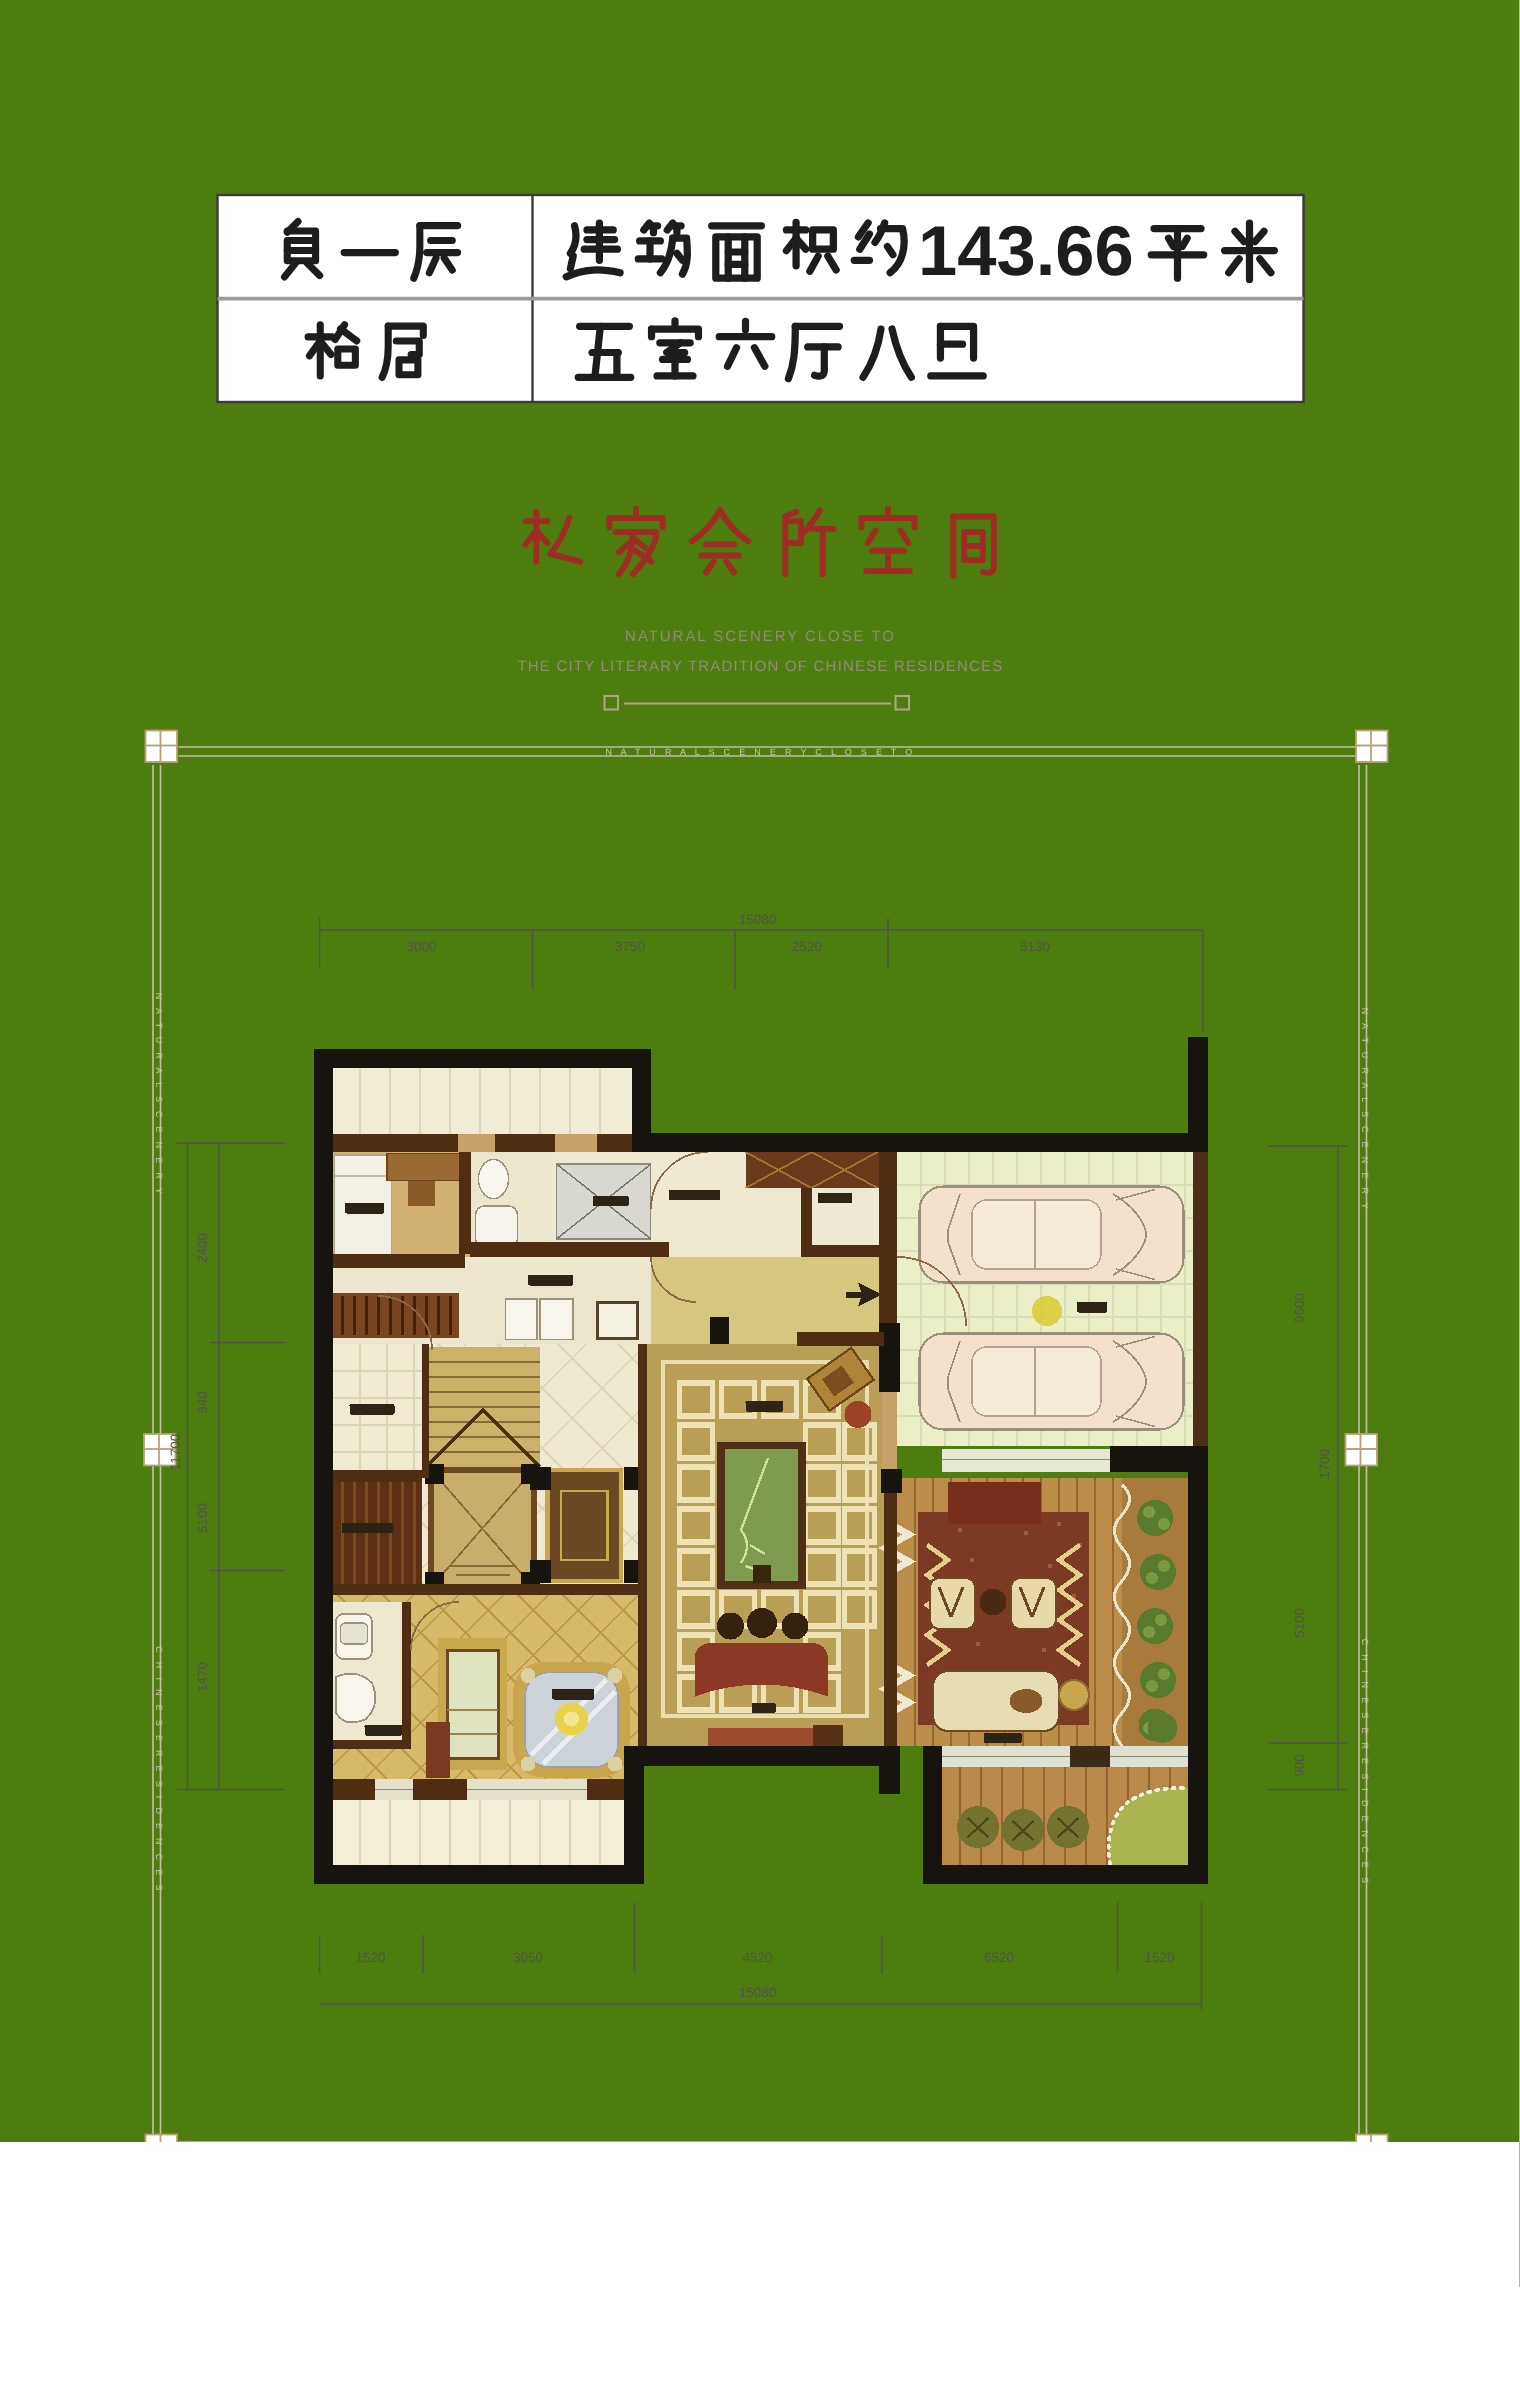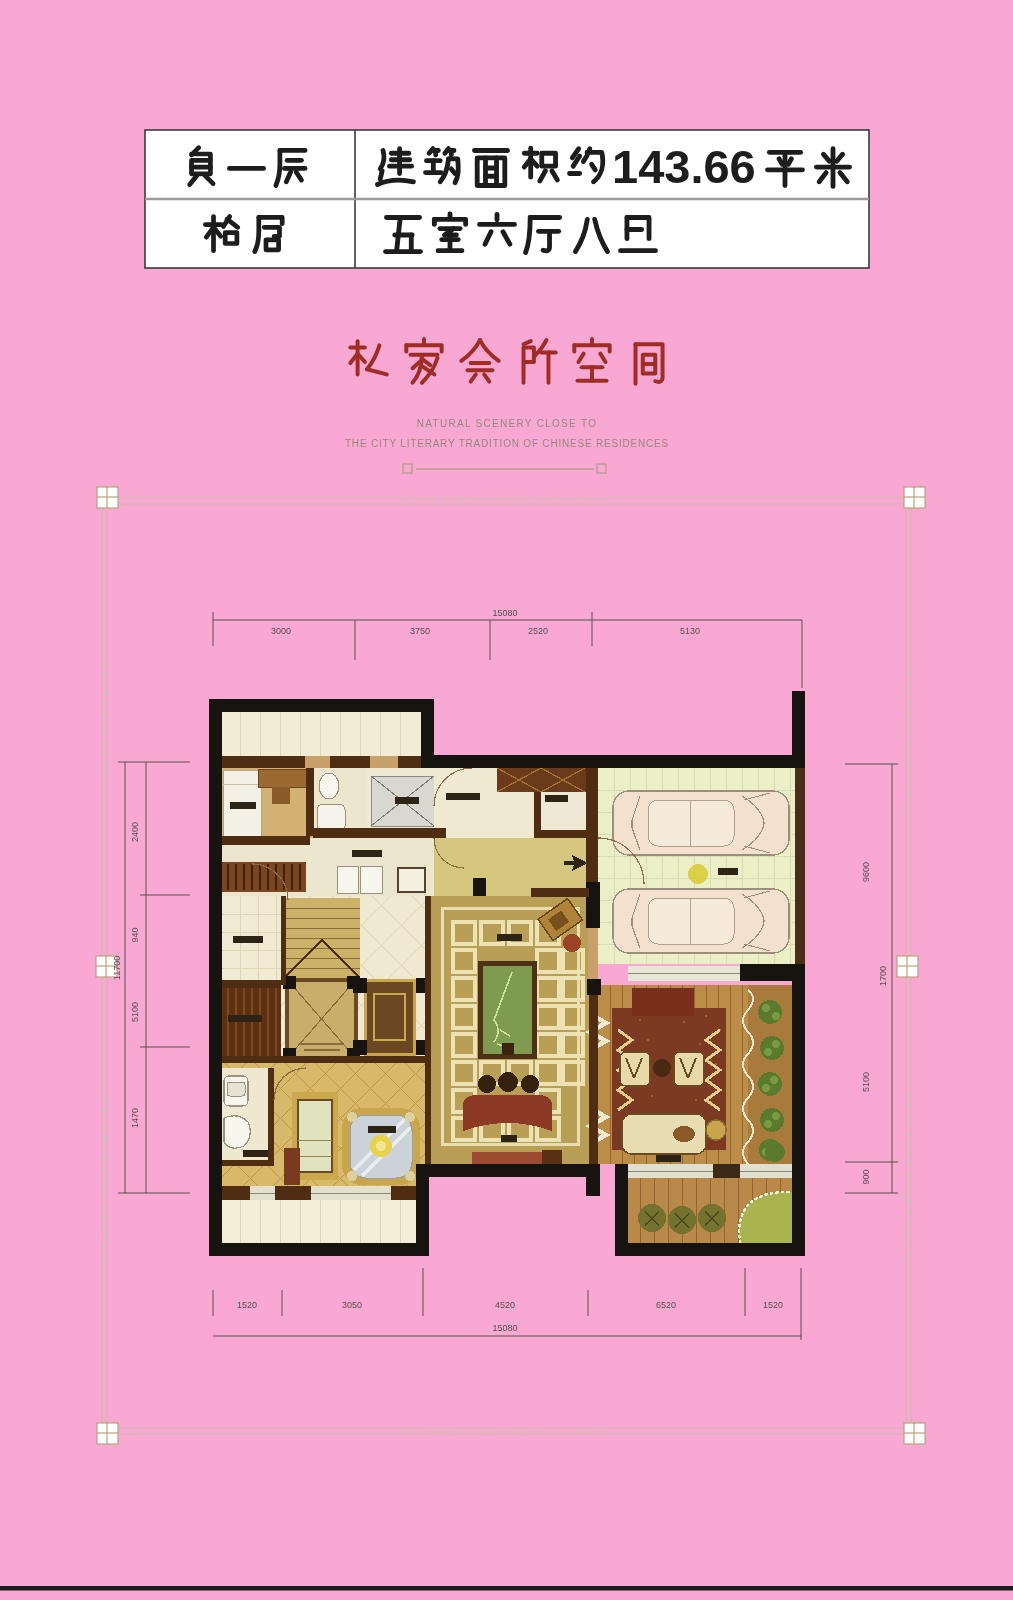--- a/index.html
+++ b/index.html
@@ -1,16 +1,16 @@
 <!DOCTYPE html>
 <html><head>
 <meta charset="utf-8">
 <style>
 html,body{margin:0;padding:0;background:#ffffff;}
-.page{position:relative;width:1013px;height:1600px;background:#f9a8d4;overflow:hidden;font-family:"Liberation Sans", sans-serif;}
+.page{position:relative;width:1013px;height:1428px;background:#4d7c0f;overflow:hidden;font-family:"Liberation Sans", sans-serif;}
 </style>
 </head>
 <body>
 <div class="page">
 <svg width="1013" height="1600" viewBox="0 0 1013 1600" xmlns="http://www.w3.org/2000/svg">
 <defs>
 <g id="gfu">
           <path d="M46,6 L30,22"></path>
           <path d="M30,20 L72,20 L72,32"></path>
           <path d="M30,34 H72 V64 H30 Z"></path>

